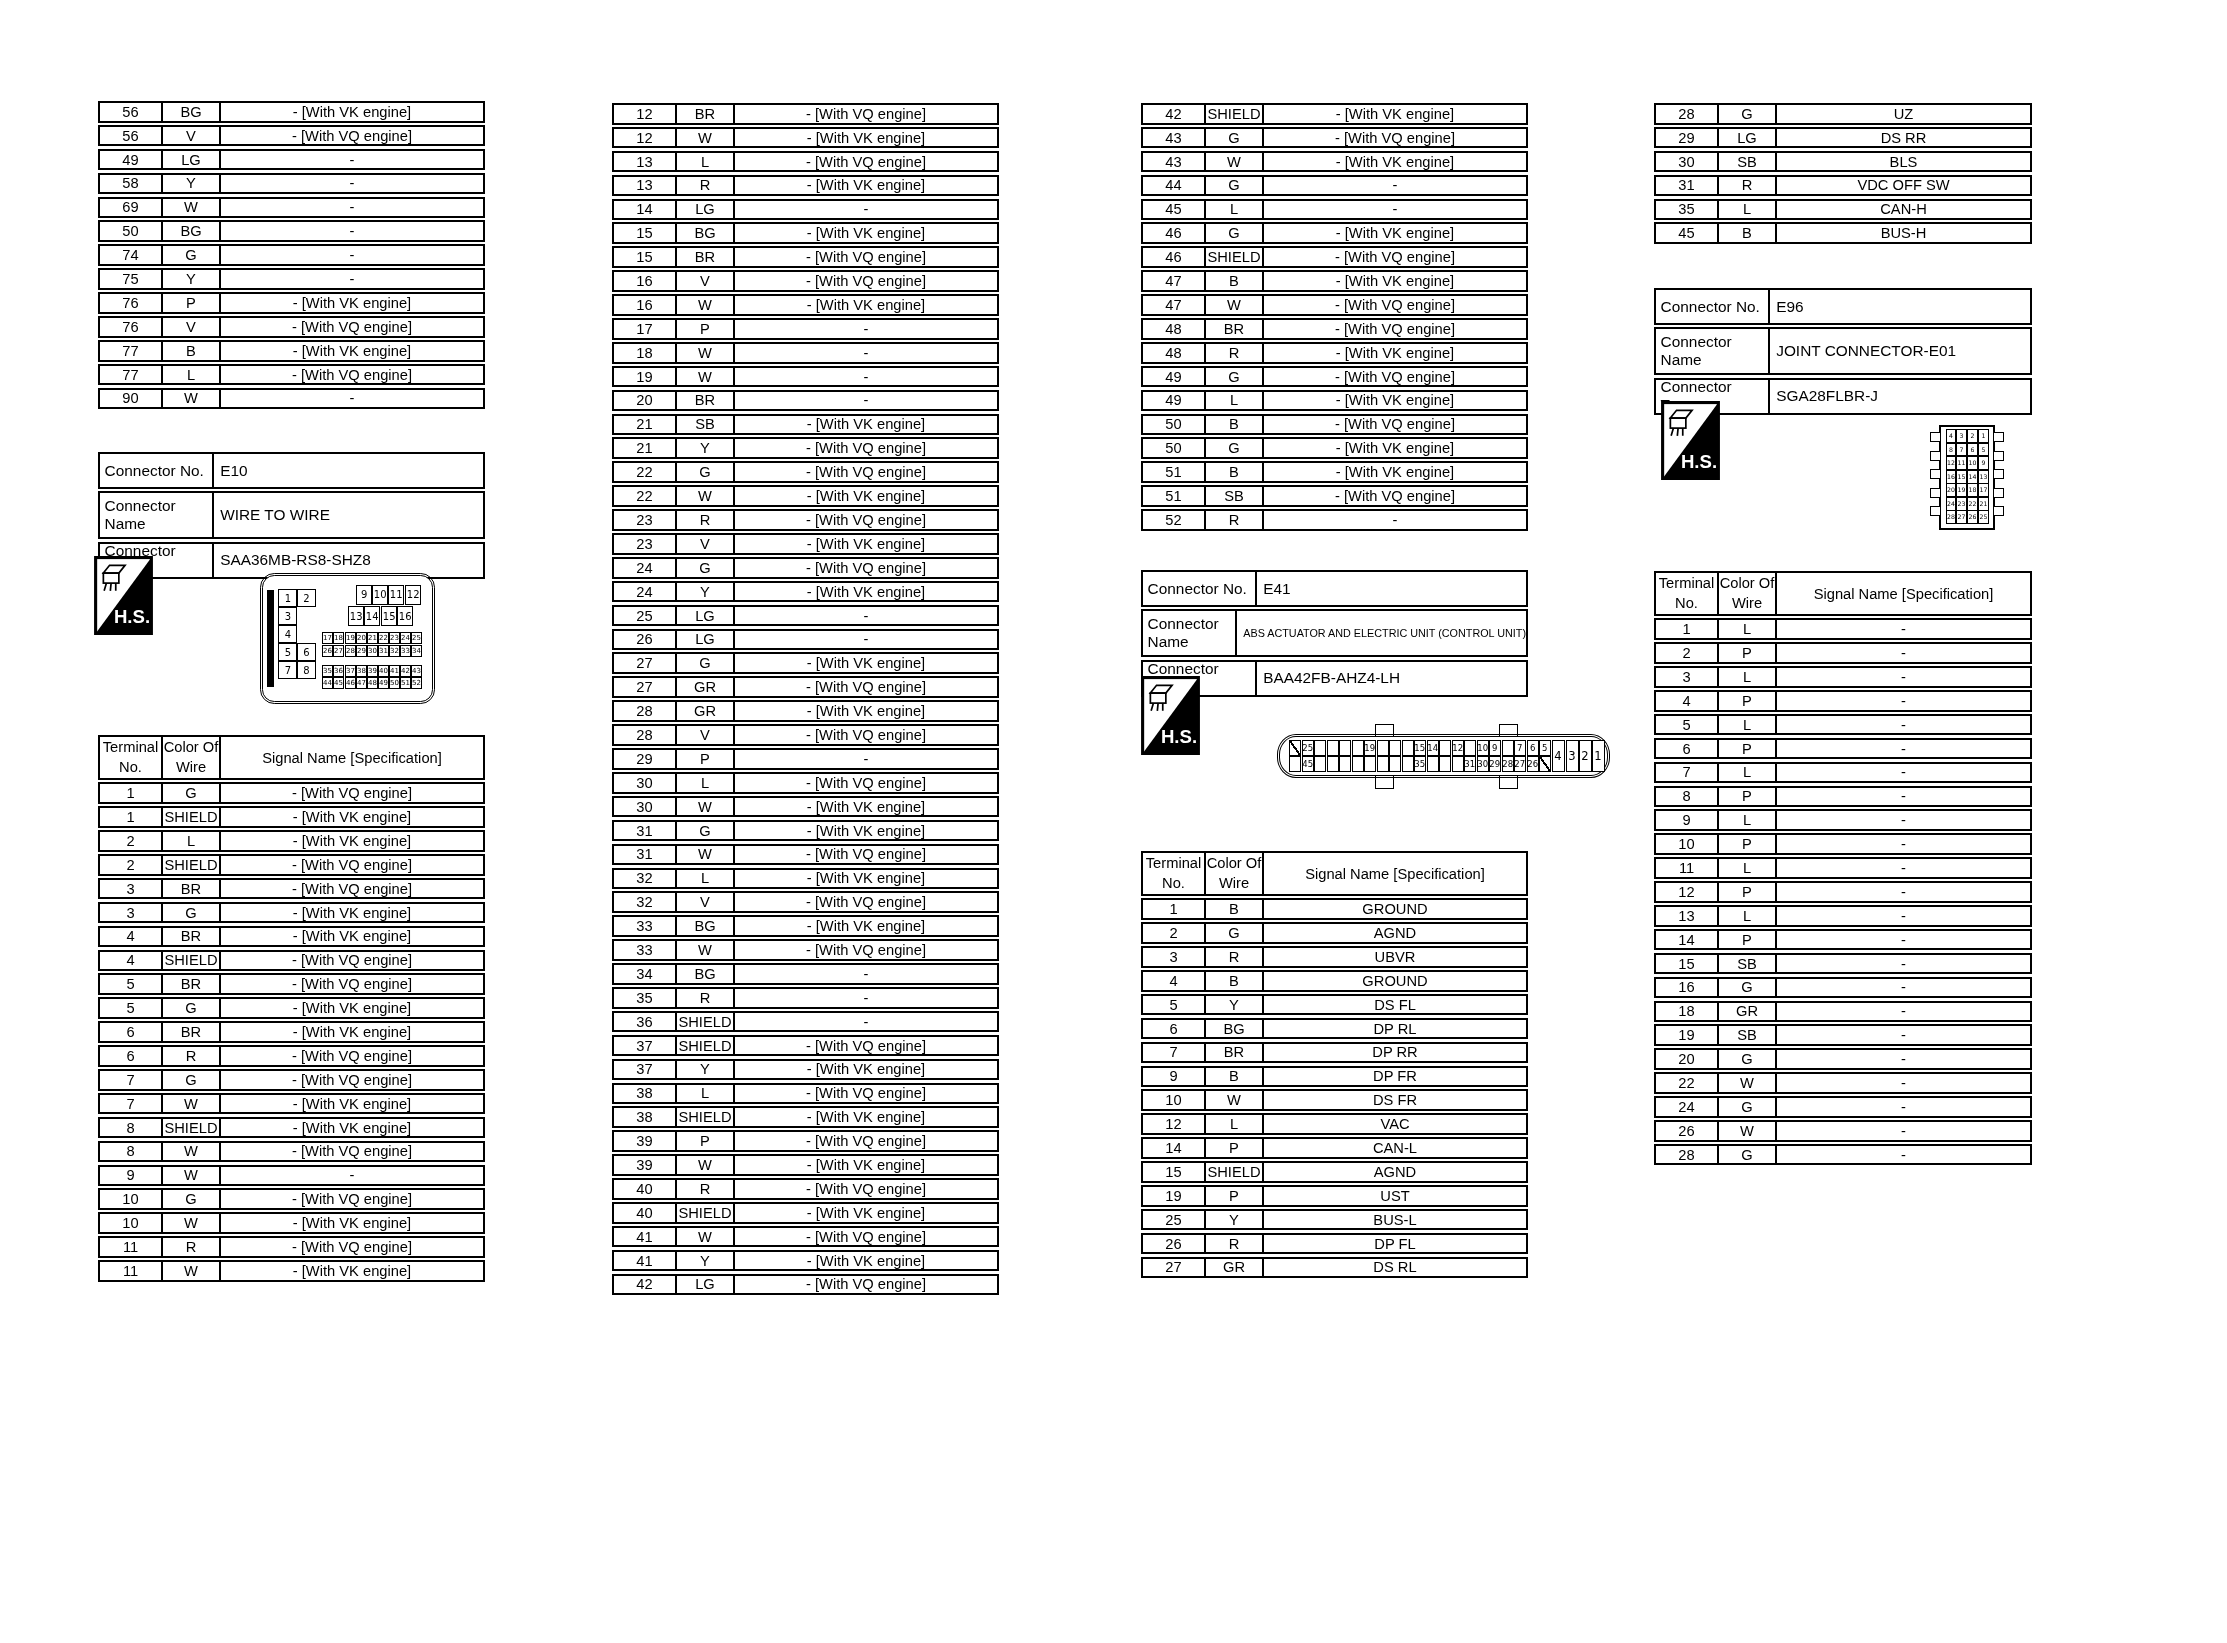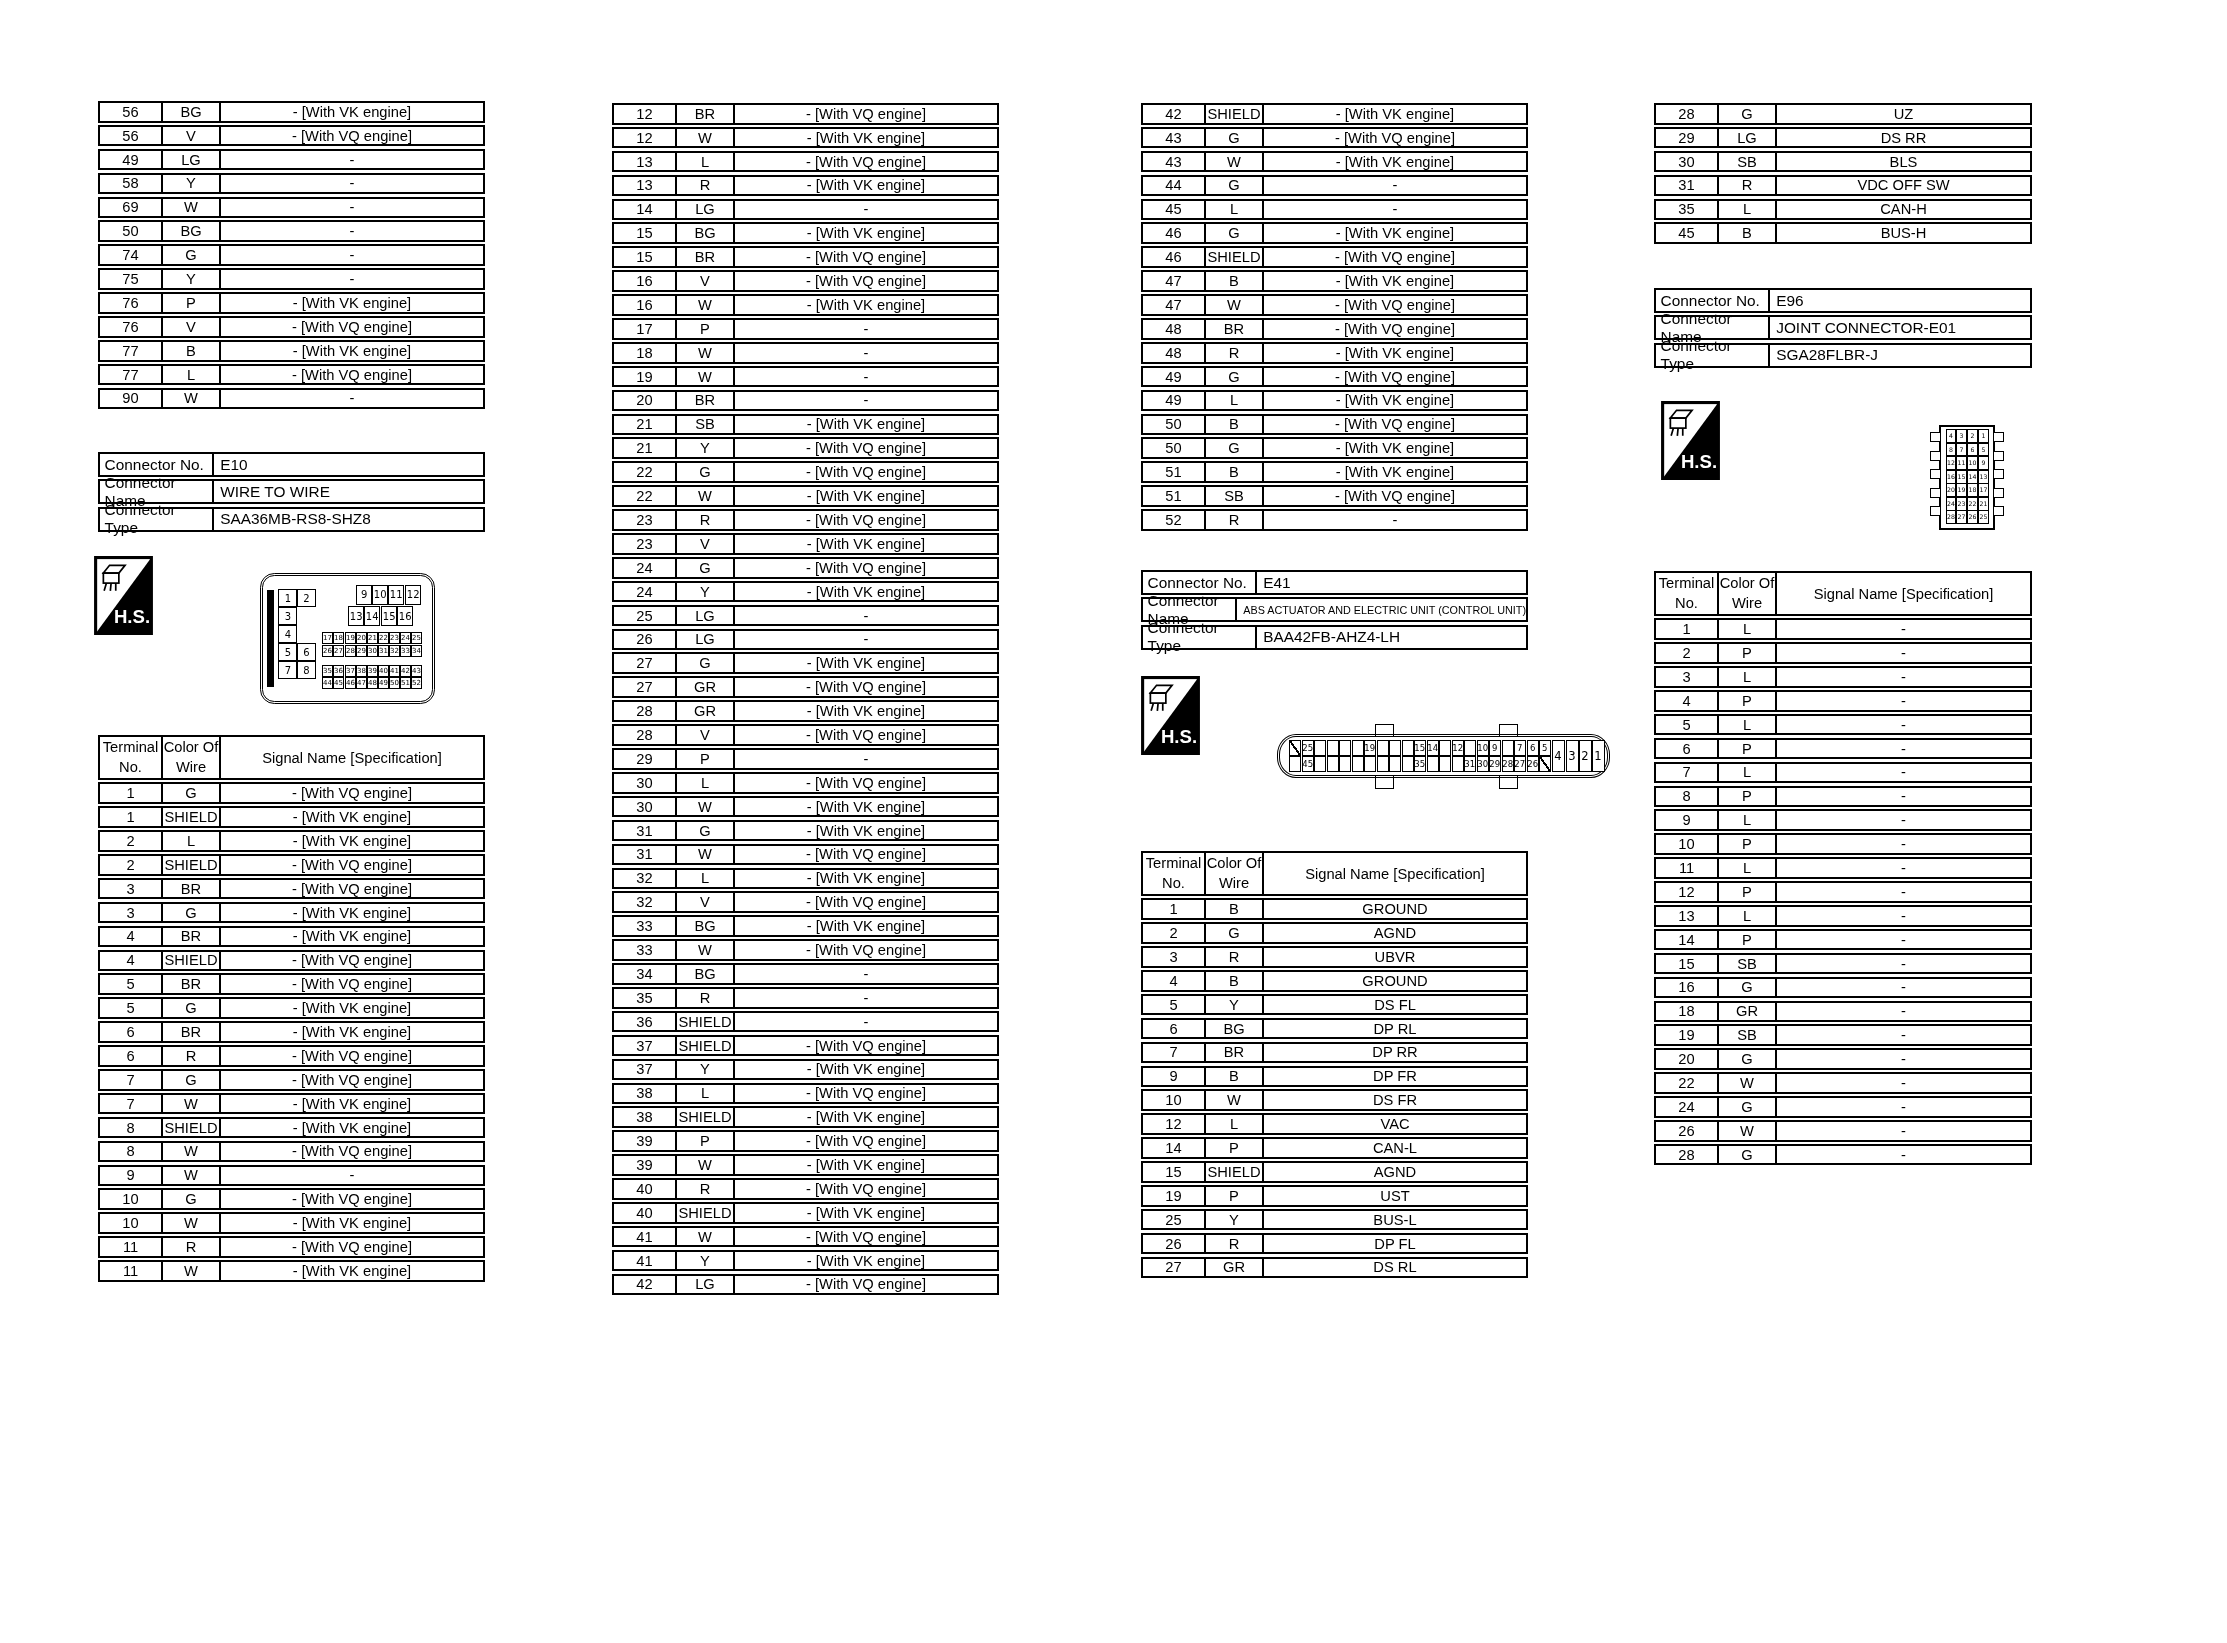--- a/index.html
+++ b/index.html
@@ -14,21 +14,21 @@
   .trow  { height:21.6px; }
   .thead { height:45px; }
   .tcell { box-sizing:border-box; display:flex; align-items:center; justify-content:center; font-size:14.7px; overflow:hidden; white-space:nowrap; }
   .c0 { width:61px; }
   .c1 { width:58px; border-left:2.3px solid #000; }
   .c2 { flex:1;    border-left:2.3px solid #000; }
   .hcell { flex-direction:column; line-height:1.3; }
 
   .ilabel { width:112px; display:flex; align-items:center; padding-left:4.6px; font-size:15.4px; box-sizing:border-box; }
   .ival   { flex:1; border-left:2.3px solid #000; display:flex; align-items:center; padding-left:6.2px; font-size:15.4px; box-sizing:border-box; white-space:nowrap; }
-  .ih1 { height:25px; } .ih2 { height:25px;justify-content:center; }
+  .ih1 { height:37px; } .ih2 { height:48px;justify-content:center; }
   .sm .ival { font-size:10.8px; }
 
   .hs { position:absolute; width:59px; height:79px; }
 
   .diag { position:absolute; background:#fff; }
   .e10  { left:262px; top:575px; width:171px; height:127px; border:1.5px solid #000; border-radius:12.3px; outline:1.5px solid #000; outline-offset:1.5px; box-sizing:border-box; }
   .e10-bar { position:absolute; left:3.9px; top:14px; width:7px; height:97px; background:#000; }
 
   .e41-wrap { position:absolute; left:1277px; top:724px; width:333px; height:65px; }
   .e41-tab  { position:absolute; width:18.5px; height:14px; border:1.5px solid #000; background:#fff; box-sizing:border-box; }

